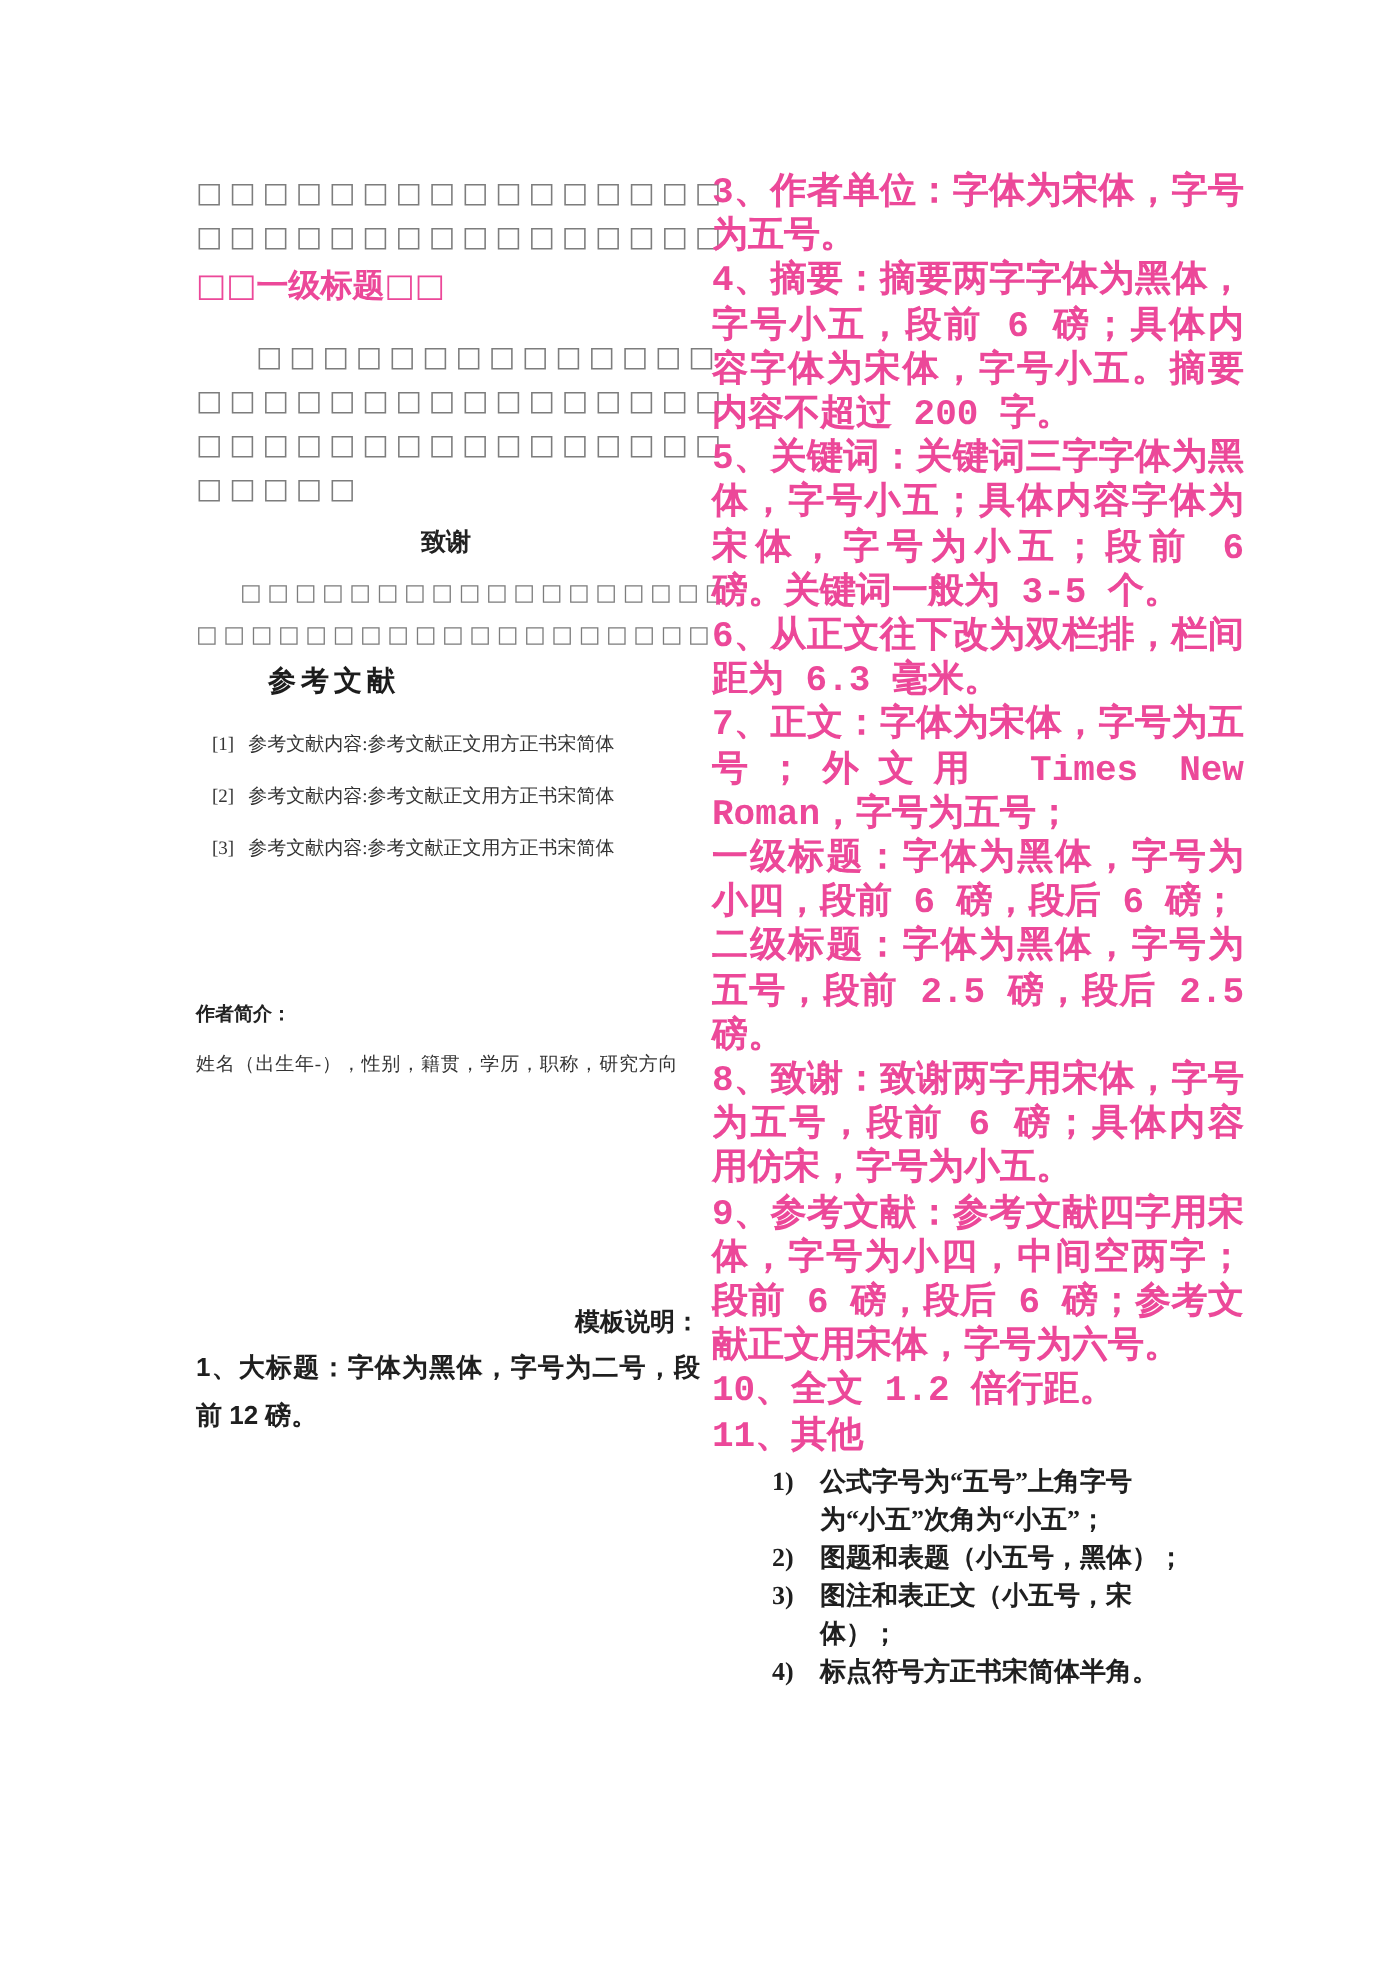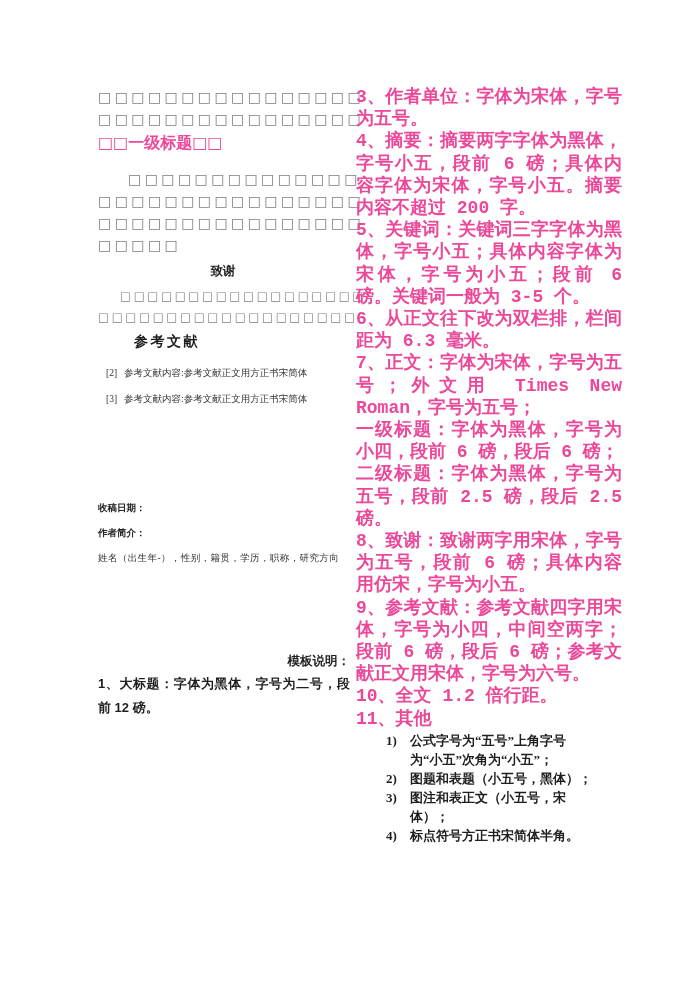--- a/index.html
+++ b/index.html
@@ -77,29 +77,31 @@
 
 <div class="abs" style="left:98px;top:286px;">
   <div class="boxline-sm indent">□□□□□□□□□□□□□□□□□□</div>
   <div class="boxline-sm">□□□□□□□□□□□□□□□□□□□</div>
 </div>
 
 <div class="abs ref-heading" style="left:98px;top:332px;">参考文献</div>
 
 <div class="abs" style="left:106px;top:360px;">
   <div class="ref-item">
+    <span class="num">[1]</span><span>参考文献内容:参考文献正文用方正书宋简体</span>
+  </div>
+  <div class="ref-item">
     <span class="num">[2]</span><span>参考文献内容:参考文献正文用方正书宋简体</span>
   </div>
   <div class="ref-item">
     <span class="num">[3]</span><span>参考文献内容:参考文献正文用方正书宋简体</span>
   </div>
 </div>
 
 <div class="abs" style="left:98px;top:496px;">
-  <div class="fn-label">收稿日期：</div>
   <div class="fn-label">作者简介：</div>
   <div class="fn-text">姓名（出生年-），性别，籍贯，学历，职称，研究方向</div>
 </div>
 
 <div class="abs" style="left:98px;top:650px;width:252px;">
   <div class="notes-label">模板说明：</div>
   <div class="note-item">1、大标题：字体为黑体，字号为二号，段前 12 磅。</div>
 </div>
 
 <div class="abs rcol" style="left:356px;top:86px;">

